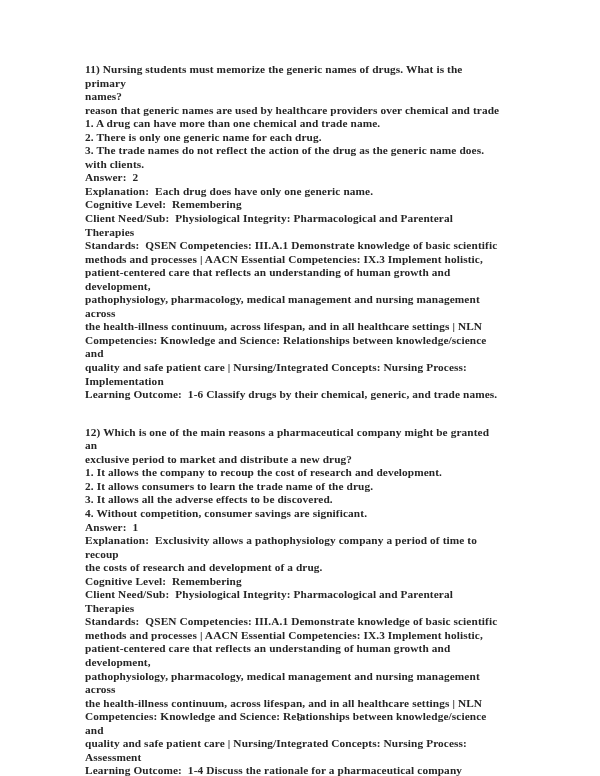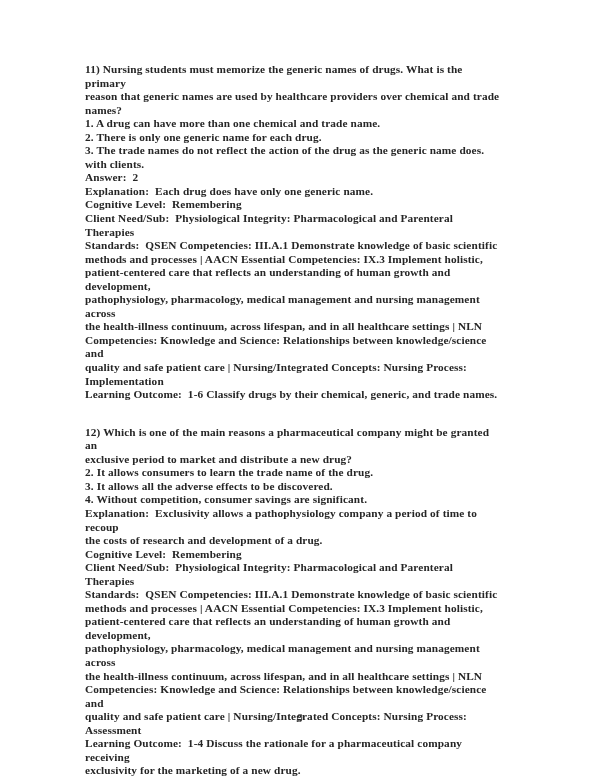--- a/index.html
+++ b/index.html
@@ -56,22 +56,22 @@
     font-family: "Liberation Serif", "DejaVu Serif", serif;
   }
 </style>
 </head>
 <body>
 
 <div id="page">
   <div class="content">
       <div class="block">
         <div class="line">11) Nursing students must memorize the generic names of drugs. What is the primary</div>
+        <div class="line">names?</div>
         <div class="line">reason that generic names are used by healthcare providers over chemical and trade</div>
-        <div class="line">names?</div>
         <div class="line">1. A drug can have more than one chemical and trade name.</div>
         <div class="line">2. There is only one generic name for each drug.</div>
         <div class="line">3. The trade names do not reflect the action of the drug as the generic name does.</div>
         <div class="line">with clients.</div>
         <div class="line">Answer:  2</div>
         <div class="line">Explanation:  Each drug does have only one generic name.</div>
         <div class="line">Cognitive Level:  Remembering</div>
         <div class="line">Client Need/Sub:  Physiological Integrity: Pharmacological and Parenteral Therapies</div>
         <div class="line">Standards:  QSEN Competencies: III.A.1 Demonstrate knowledge of basic scientific</div>
         <div class="line">methods and processes | AACN Essential Competencies: IX.3 Implement holistic,</div>
@@ -79,23 +79,25 @@
         <div class="line">pathophysiology, pharmacology, medical management and nursing management across</div>
         <div class="line">the health-illness continuum, across lifespan, and in all healthcare settings | NLN</div>
         <div class="line">Competencies: Knowledge and Science: Relationships between knowledge/science and</div>
         <div class="line">quality and safe patient care | Nursing/Integrated Concepts: Nursing Process:</div>
         <div class="line">Implementation</div>
         <div class="line">Learning Outcome:  1-6 Classify drugs by their chemical, generic, and trade names.</div>
       </div>
       <div class="block">
         <div class="line">12) Which is one of the main reasons a pharmaceutical company might be granted an</div>
         <div class="line">exclusive period to market and distribute a new drug?</div>
+        <div class="line">1. It allows the company to recoup the cost of research and development.</div>
         <div class="line">2. It allows consumers to learn the trade name of the drug.</div>
         <div class="line">3. It allows all the adverse effects to be discovered.</div>
         <div class="line">4. Without competition, consumer savings are significant.</div>
+        <div class="line">Answer:  1</div>
         <div class="line">Explanation:  Exclusivity allows a pathophysiology company a period of time to recoup</div>
         <div class="line">the costs of research and development of a drug.</div>
         <div class="line">Cognitive Level:  Remembering</div>
         <div class="line">Client Need/Sub:  Physiological Integrity: Pharmacological and Parenteral Therapies</div>
         <div class="line">Standards:  QSEN Competencies: III.A.1 Demonstrate knowledge of basic scientific</div>
         <div class="line">methods and processes | AACN Essential Competencies: IX.3 Implement holistic,</div>
         <div class="line">patient-centered care that reflects an understanding of human growth and development,</div>
         <div class="line">pathophysiology, pharmacology, medical management and nursing management across</div>
         <div class="line">the health-illness continuum, across lifespan, and in all healthcare settings | NLN</div>
         <div class="line">Competencies: Knowledge and Science: Relationships between knowledge/science and</div>

